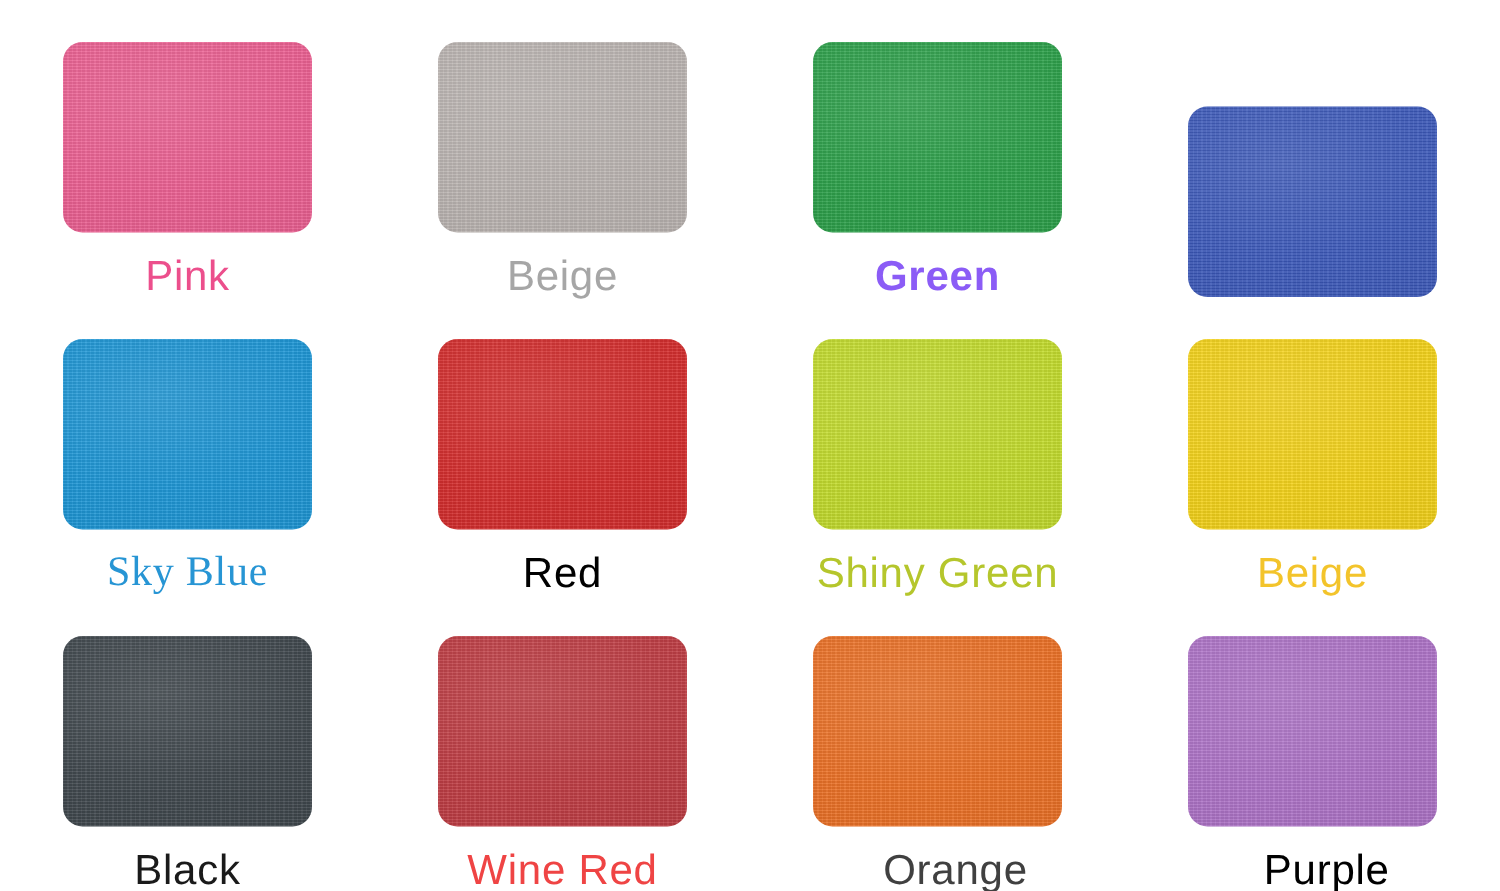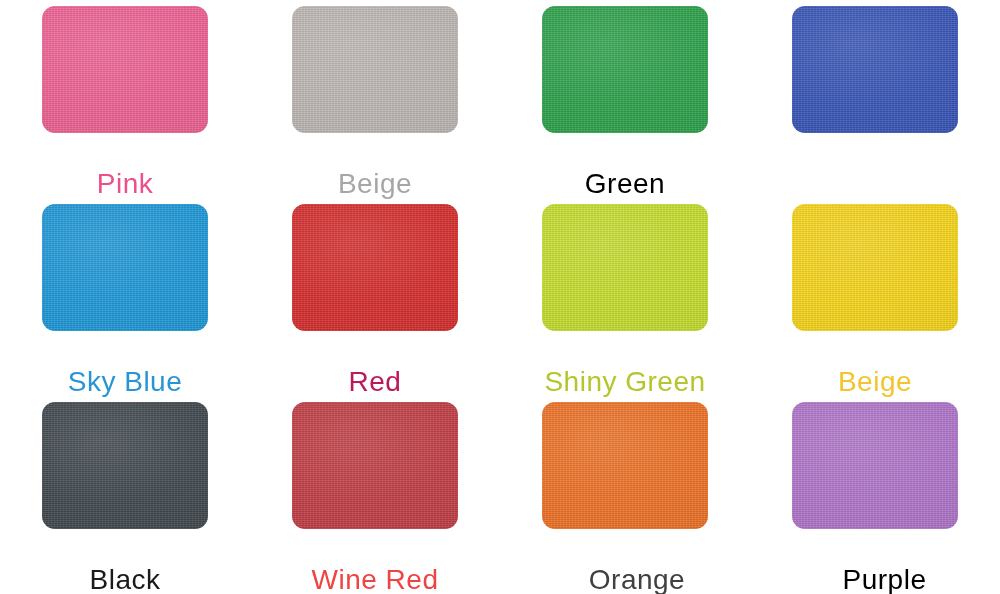--- a/index.html
+++ b/index.html
@@ -23,21 +23,21 @@
     display: grid;
     grid-template-columns: repeat(4, 250px);
     grid-template-rows: repeat(3, 198px);
   }
 
   .swatch-cell {
     position: relative;
     display: flex;
     flex-direction: column;
     align-items: center;
-    justify-content: space-between;
+    justify-content: flex-end;
     padding-top: 6px;
     box-sizing: border-box;
   }
 
   .chip {
     position: relative;
     width: 166px;
     height: 127px;
     border-radius: 13px;
     overflow: hidden;
@@ -96,32 +96,32 @@
     <div class="swatch-cell">
       <div class="chip" style="background: rgb(237, 95, 146);"></div>
       <div class="chip-label" style="color: rgb(236, 79, 140);">Pink</div>
     </div>
     <div class="swatch-cell">
       <div class="chip" style="background: rgb(188, 181, 178);"></div>
       <div class="chip-label" style="color: rgb(166, 166, 166);">Beige</div>
     </div>
     <div class="swatch-cell">
       <div class="chip" style="background: rgb(43, 160, 73);"></div>
-      <div class="chip-label" style="color: #000000;">Green</div>
+      <div class="chip-label" style="color: #8b5cf6; font-weight: bold;">Green</div>
     </div>
     <div class="swatch-cell">
       <div class="chip" style="background: rgb(54, 83, 181);"></div>
     </div>
     <div class="swatch-cell">
       <div class="chip" style="background: rgb(27, 150, 214);"></div>
-      <div class="chip-label" style="color: rgb(39, 149, 212);">Sky Blue</div>
+      <div class="chip-label" style="color: rgb(39, 149, 212); font-family: Liberation Serif, serif;">Sky Blue</div>
     </div>
     <div class="swatch-cell">
       <div class="chip" style="background: rgb(212, 43, 43);"></div>
-      <div class="chip-label" style="color: #be185d;">Red</div>
+      <div class="chip-label" style="color: #000000;">Red</div>
     </div>
     <div class="swatch-cell">
       <div class="chip" style="background: rgb(195, 220, 43);"></div>
       <div class="chip-label" style="color: rgb(181, 198, 44);">Shiny Green</div>
     </div>
     <div class="swatch-cell">
       <div class="chip" style="background: rgb(245, 211, 24);"></div>
       <div class="chip-label" style="color: rgb(243, 196, 43);">Beige</div>
     </div>
     <div class="swatch-cell">

